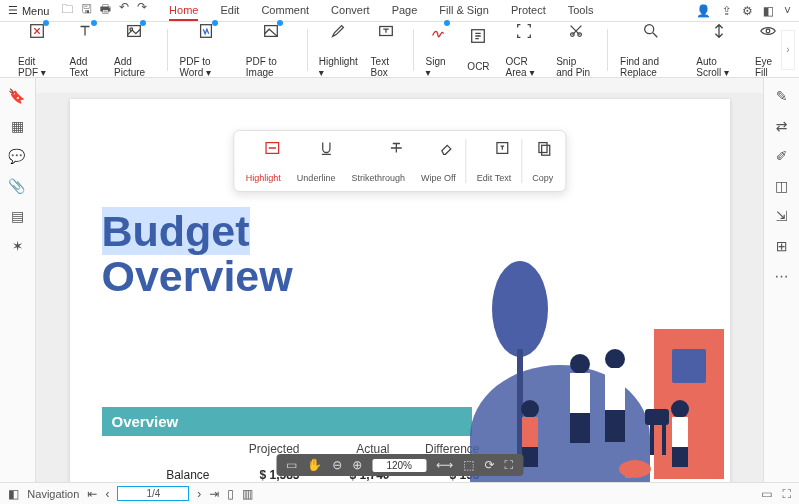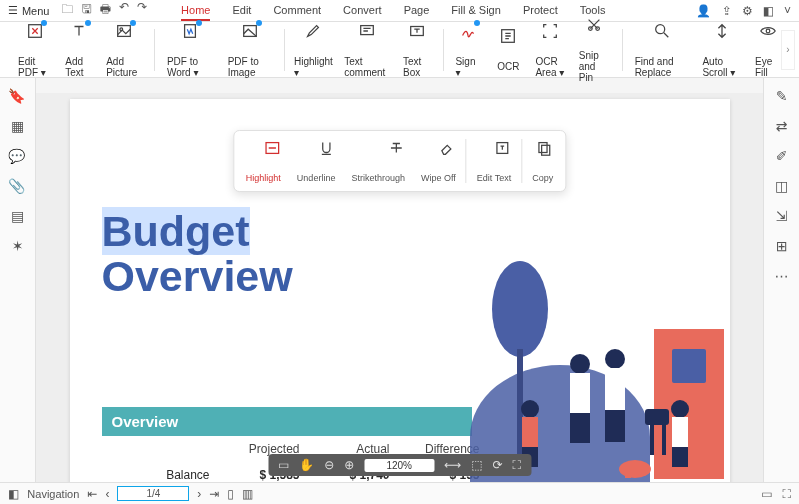--- a/index.html
+++ b/index.html
@@ -1,21 +1,21 @@
 <!DOCTYPE html>
 <html><head>
 <meta charset="utf-8">
 <style>
 * { margin:0; padding:0; box-sizing:border-box; font-family:-apple-system,BlinkMacSystemFont,"Segoe UI",Arial,sans-serif; }
 body { background:#f5f5f5; width:799px; height:504px; overflow:hidden; position:relative; font-size:11px; color:#333; }
 .topbar { height:22px; background:#fff; border-bottom:1px solid #e0e0e0; display:flex; align-items:center; padding:0 8px; gap:8px; }
 .topbar .menu-btn { display:flex; align-items:center; gap:4px; cursor:pointer; font-size:11px; }
 .topbar .qicons { display:flex; gap:8px; margin-left:4px; }
 .topbar .qicons span, .topbar .ricons span { cursor:pointer; color:#555; font-size:12px; }
-.topbar .tabs { display:flex; gap:22px; margin-left:26px;text-align:center; }
+.topbar .tabs { display:flex; gap:22px; margin-left:14px;text-align:center; }
 .topbar .tabs div { font-size:11px; cursor:pointer; padding:3px 0; color:#444; }
 .topbar .tabs .active { color:#d32f2f; border-bottom:2px solid #d32f2f; font-weight:500;}
 .topbar .ricons { margin-left:auto; display:flex; gap:10px; }
 
 .ribbon { height:56px; background:#fff; border-bottom:1px solid #e0e0e0; display:flex; align-items:center; padding:0 6px; position:relative; }
 .ribbon .group { display:flex; gap:2px; padding:0 6px; height:100%; align-items:center;}
 .ribbon .sep { width:1px; height:42px; background:#e0e0e0; }
 .rb { display:flex; flex-direction:column; align-items:center; justify-content:center; gap:16px; cursor:pointer; padding:4px 6px; border-radius:3px; font-size:10px; color:#333; min-width:38px;}
 .rb .ic { width:20px; height:18px; display:flex; align-items:center; justify-content:center; position:relative; }
 .rb .ic svg { width:18px; height:18px; }
@@ -42,21 +42,21 @@
 .ov-grid .h { font-weight:500; color:#444; }
 .ov-grid .b { font-weight:700; }
 
 .floatbar { position:absolute; left:50%; transform:translateX(-50%); top:130px; background:#fff; border:1px solid #e0e0e0; border-radius:6px; box-shadow:0 3px 10px rgba(0,0,0,0.12); display:flex; z-index:20; padding:4px;}
 .floatbar .fb { display:flex; flex-direction:column; align-items:flex-end; gap:16px; padding:4px 8px; cursor:pointer; font-size:9px; color:#555; }
 .floatbar .fb.active { color:#d32f2f; }
 .floatbar .fsep { width:1px; background:#e0e0e0; margin:4px 2px; }
 
 .darkbar { position:absolute; bottom:28px; left:50%; transform:translateX(-50%); background:#5a5a5a; border-radius:4px; display:flex; align-items:center; gap:10px; padding:4px 10px; z-index:15; }
 .darkbar span { color:#ddd; cursor:pointer; font-size:12px; }
-.darkbar .zoom { background:#fff; color:#333; padding:1px 22px; border-radius:2px; font-size:10px; }
+.darkbar .zoom { background:#fff; color:#333; padding:1px 14px; border-radius:2px; font-size:10px; }
 
 .status { position:absolute; bottom:0; left:0; right:0; height:22px; background:#fafafa; border-top:1px solid #e0e0e0; display:flex; align-items:center; padding:0 8px; gap:8px; font-size:11px; color:#555;}
 .status .pg { border:1px solid #0ea5e9; padding:1px 28px; font-size:10px; background:#fff;}
 .status span.ic { cursor:pointer; font-size:12px;}
 .status .right { margin-left:auto; display:flex; gap:10px;}
 svg { stroke:#444; stroke-width:1.4; fill:none; }
 </style>
 </head>
 <body>
 
@@ -149,29 +149,20 @@
   </div>
   <div class="sep"></div>
   <div class="group">
     <div class="rb">
         <div class="ic">
           <svg viewBox="0 0 20 20">
             <path d="M4 16l4-2 8-8-2-2-8 8z"></path>
           </svg>
         </div>
         <span>Highlight ▾</span>
-      </div>
-    <div class="rb">
-        <div class="ic">
-          <svg viewBox="0 0 20 20">
-            <rect x="3" y="4" width="14" height="10"></rect>
-            <path d="M6 7h8M6 10h5"></path>
-          </svg>
-        </div>
-        <span>Text comment</span>
       </div>
     <div class="rb">
         <div class="ic">
           <svg viewBox="0 0 20 20">
             <rect x="3" y="5" width="14" height="10"></rect>
             <path d="M7 8h6M10 8v4"></path>
           </svg>
         </div>
         <span>Text Box</span>
       </div>

